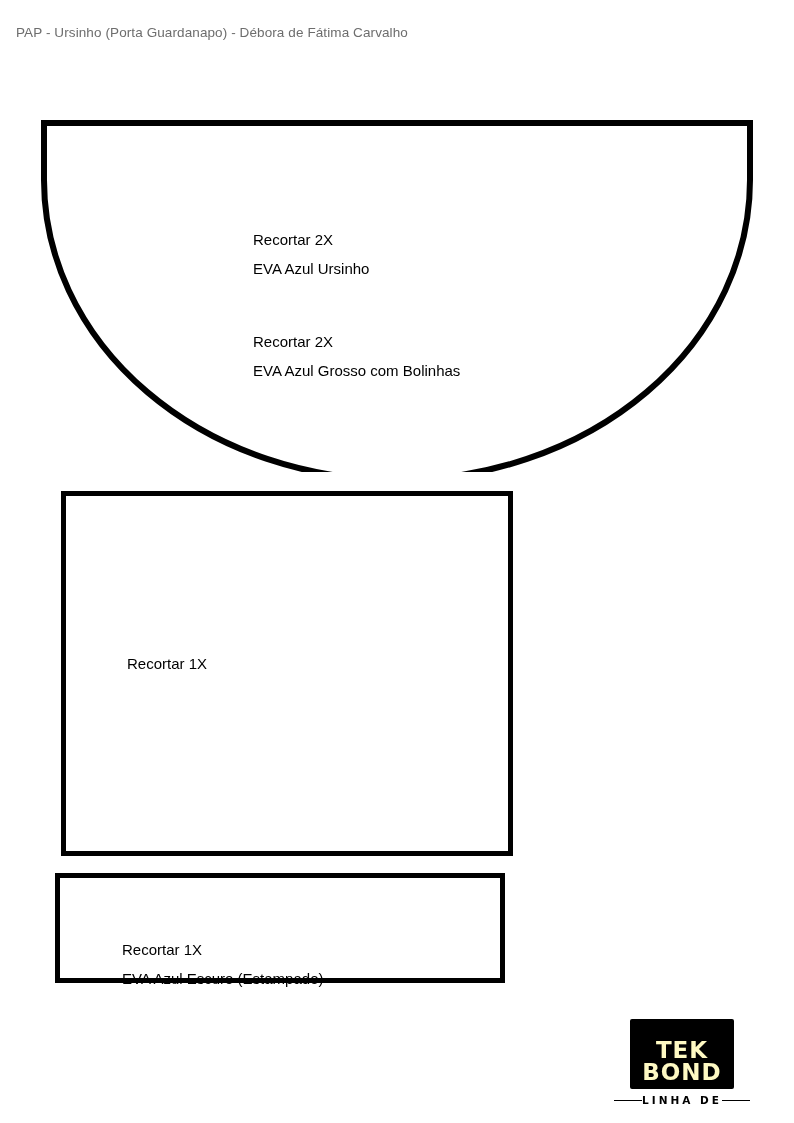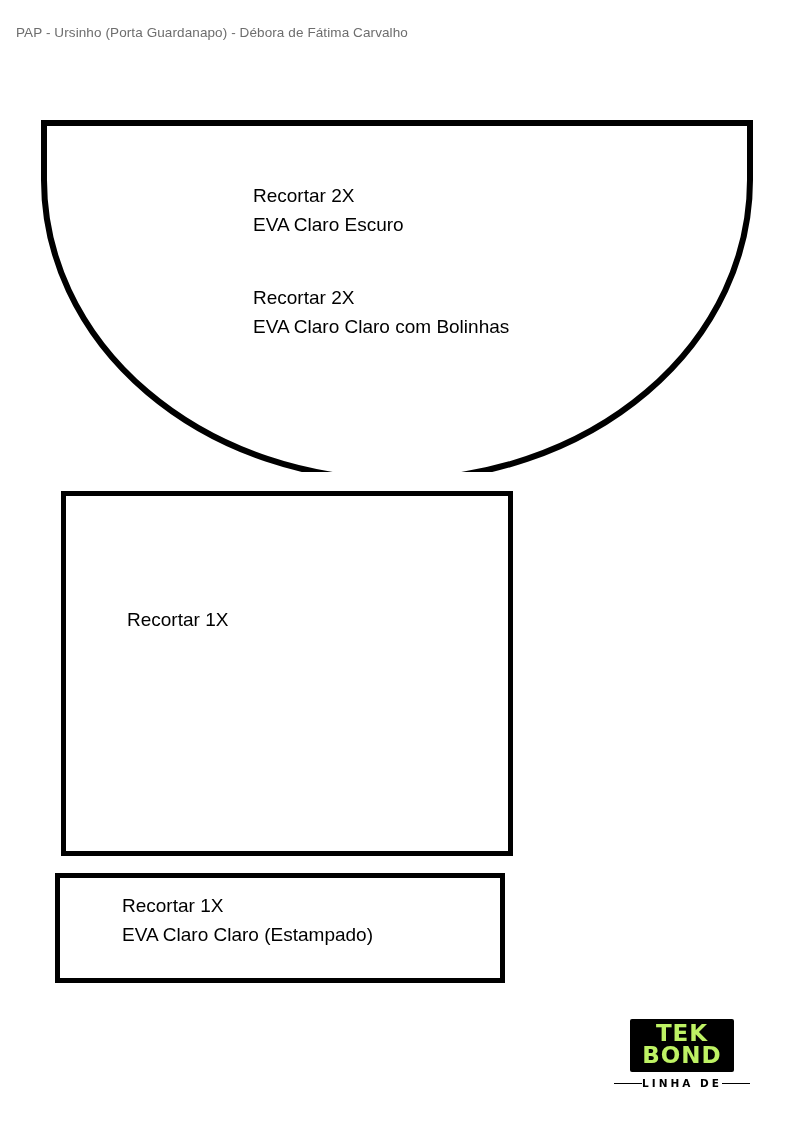--- a/index.html
+++ b/index.html
@@ -67,24 +67,25 @@
     width: 450px;
     height: 110px;
     border: 5px solid #000000;
     box-sizing: border-box;
     background: #ffffff;
   }
 
   
   .label {
     position: absolute;
-    font-size: 19px;
+    font-size: 15px;
     line-height: 28.5px;
     color: #000000;
     white-space: nowrap;
+    margin-top: 44px;
   }
   .label .line {
     display: block;
   }
 
   .label-semicircle-a { left: 253px; top: 174px; }
   .label-semicircle-b { left: 253px; top: 276px; }
   .label-rect-big     { left: 127px; top: 598px; }
   .label-rect-small   { left: 122px; top: 884px; }
 
@@ -93,22 +94,22 @@
     position: absolute;
     right: 24px;
     bottom: 20px;
     width: 176px;
     height: 92px;
     text-align: center;
   }
   .logo-badge {
     display: inline-block;
     background: #000000;
-    color: #bef264;
-    padding: 3px 12px 5px 12px;
+    color: #fef9c3;
+    padding: 20px 12px 5px 12px;
     border-radius: 2px;
     line-height: 1;
   }
   .logo-tek {
     font-family: "DejaVu Sans", sans-serif;
     font-weight: bold;
     font-size: 23px;
     letter-spacing: 1px;
     line-height: 22px;
     display: block;
@@ -157,37 +158,37 @@
   <div class="header-title">PAP - Ursinho (Porta Guardanapo) - Débora de Fátima Carvalho</div>
 
   <div class="shape-semicircle">
     <svg viewBox="0 0 712 352" preserveAspectRatio="none" aria-hidden="true">
       <path d="M 3 3 L 709 3 L 709 60 A 353 300 0 0 1 3 60 Z" fill="#ffffff" stroke="#000000" stroke-width="6" stroke-linejoin="miter"></path>
     </svg>
   </div>
 
   <div class="label label-semicircle-a">
     <span class="line">Recortar 2X</span>
-    <span class="line">EVA Claro Escuro</span>
+    <span class="line">EVA Azul Ursinho</span>
   </div>
 
   <div class="label label-semicircle-b">
     <span class="line">Recortar 2X</span>
-    <span class="line">EVA Claro Claro com Bolinhas</span>
+    <span class="line">EVA Azul Grosso com Bolinhas</span>
   </div>
 
   <div class="shape-rect-big"></div>
   <div class="label label-rect-big">
     <span class="line">Recortar 1X</span>
   </div>
 
   <div class="shape-rect-small"></div>
   <div class="label label-rect-small">
     <span class="line">Recortar 1X</span>
-    <span class="line">EVA Claro Claro (Estampado)</span>
+    <span class="line">EVA Azul Escuro (Estampado)</span>
   </div>
 
   <div class="logo">
     <span class="logo-badge">
       <span class="logo-tek">TEK</span>
       <span class="logo-bond">BOND</span>
     </span>
     <span class="logo-linha">
       <span class="rule"></span>
       <span>LINHA DE</span>

